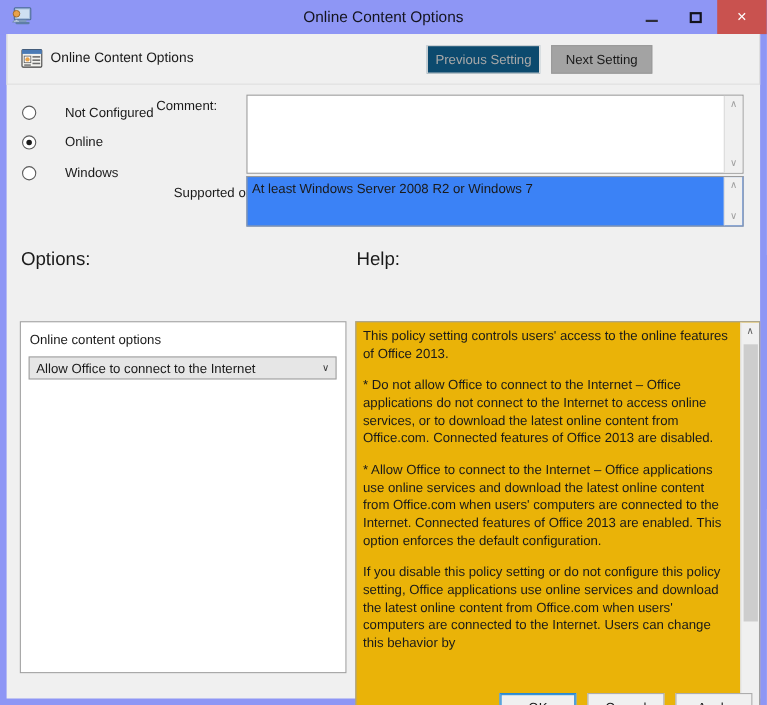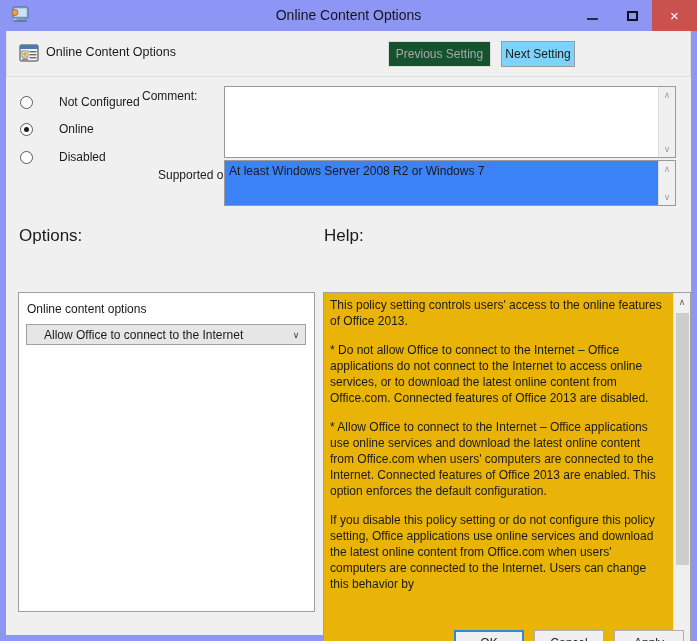--- a/index.html
+++ b/index.html
@@ -134,28 +134,28 @@
     color: #1a1a1a;
     padding: 0;
     box-sizing: border-box;
     cursor: pointer;
   }
   .setting-btn.prev {
     left: 381px;
     width: 103px;
     color: #a8a8a8;
     border-color: #dcdcdc;
-    background: #14532d;
+    background: #0c4a6e;
     cursor: default;
   }
   .setting-btn.next {
     left: 494px;
-    width: 74px;
+    width: 92px;
     border-color: #9a9a9a;
-    background: #7dd3fc;
+    background: #a3a3a3;
   }
 
   
   .radio-row {
     position: absolute;
     left: 14px;
     height: 18px;
     display: flex;
     align-items: center;
     cursor: pointer;
@@ -268,21 +268,21 @@
     height: 21px;
     background: #e6e6e6;
     border: 1px solid #a0a0a0;
     box-sizing: border-box;
     display: flex;
     align-items: center;
     cursor: pointer;
   }
   .combo .cval {
     flex: 1;
-    padding-left: 17px;
+    padding-left: 6px;
     font-size: 12px;
     color: #1a1a1a;
     white-space: nowrap;
     overflow: hidden;
   }
   .combo .carrow {
     width: 18px;
     text-align: center;
     font-size: 9px;
     color: #3c3c3c;
@@ -427,21 +427,21 @@
     <div class="radio-row" style="top:62px;">
       <span class="circle"></span>
       <span class="rlabel">Not Configured</span>
     </div>
     <div class="radio-row" style="top:89px;">
       <span class="circle on"></span>
       <span class="rlabel">Online</span>
     </div>
     <div class="radio-row" style="top:117px;">
       <span class="circle"></span>
-      <span class="rlabel">Disabled</span>
+      <span class="rlabel">Windows</span>
     </div>
 
     <div class="field-label" style="left:136px; top:58px;">Comment:</div>
     <div class="textbox" style="left:218px; top:55px; width:452px; height:72px;">
       <div class="content"></div>
       <div class="vscroll">
         <div class="arrow up">∧</div>
         <div class="arrow down">∨</div>
       </div>
     </div>

